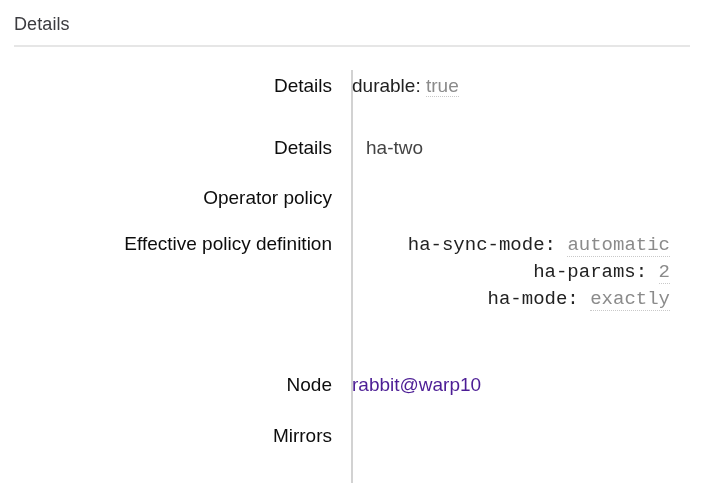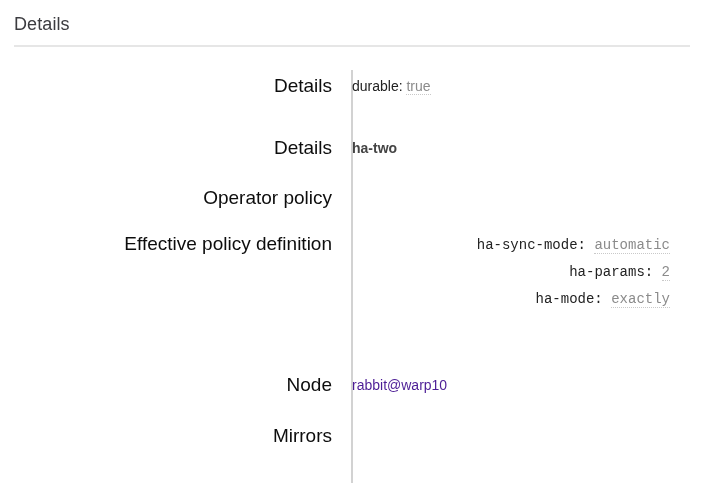--- a/index.html
+++ b/index.html
@@ -66,21 +66,21 @@
     line-height: 24px;
     color: #0d0d0d;
     padding-right: 0;
     box-sizing: border-box;
   }
 
   .value-cell {
     flex: 1 1 auto;
     padding-left: 20px;
     box-sizing: border-box;
-    font-size: 14px;
+    font-size: 19px;
     line-height: 24px;
     color: #444444;
     min-height: 24px;
   }
 
   
   .row-features     { margin-top: 12px; }
   .row-policy       { margin-top: 38px; }
   .row-operator     { margin-top: 26px; }
   .row-effective    { margin-top: 22px; }
@@ -102,22 +102,23 @@
     white-space: nowrap;
   }
   .kv-key {
     color: #222222;
   }
   .val-muted {
     color: #8b8b8b;
     border-bottom: 1px dotted #c9c9c9;
   }
   .val-strong {
-    font-weight: bold;
+    font-weight: normal;
     color: #444444;
+    padding-left: 14px;
   }
   .val-plain {
     color: #4c1d95;
   }
 
   
   .kv-block {
     display: inline-block;
     text-align: right;
   }

